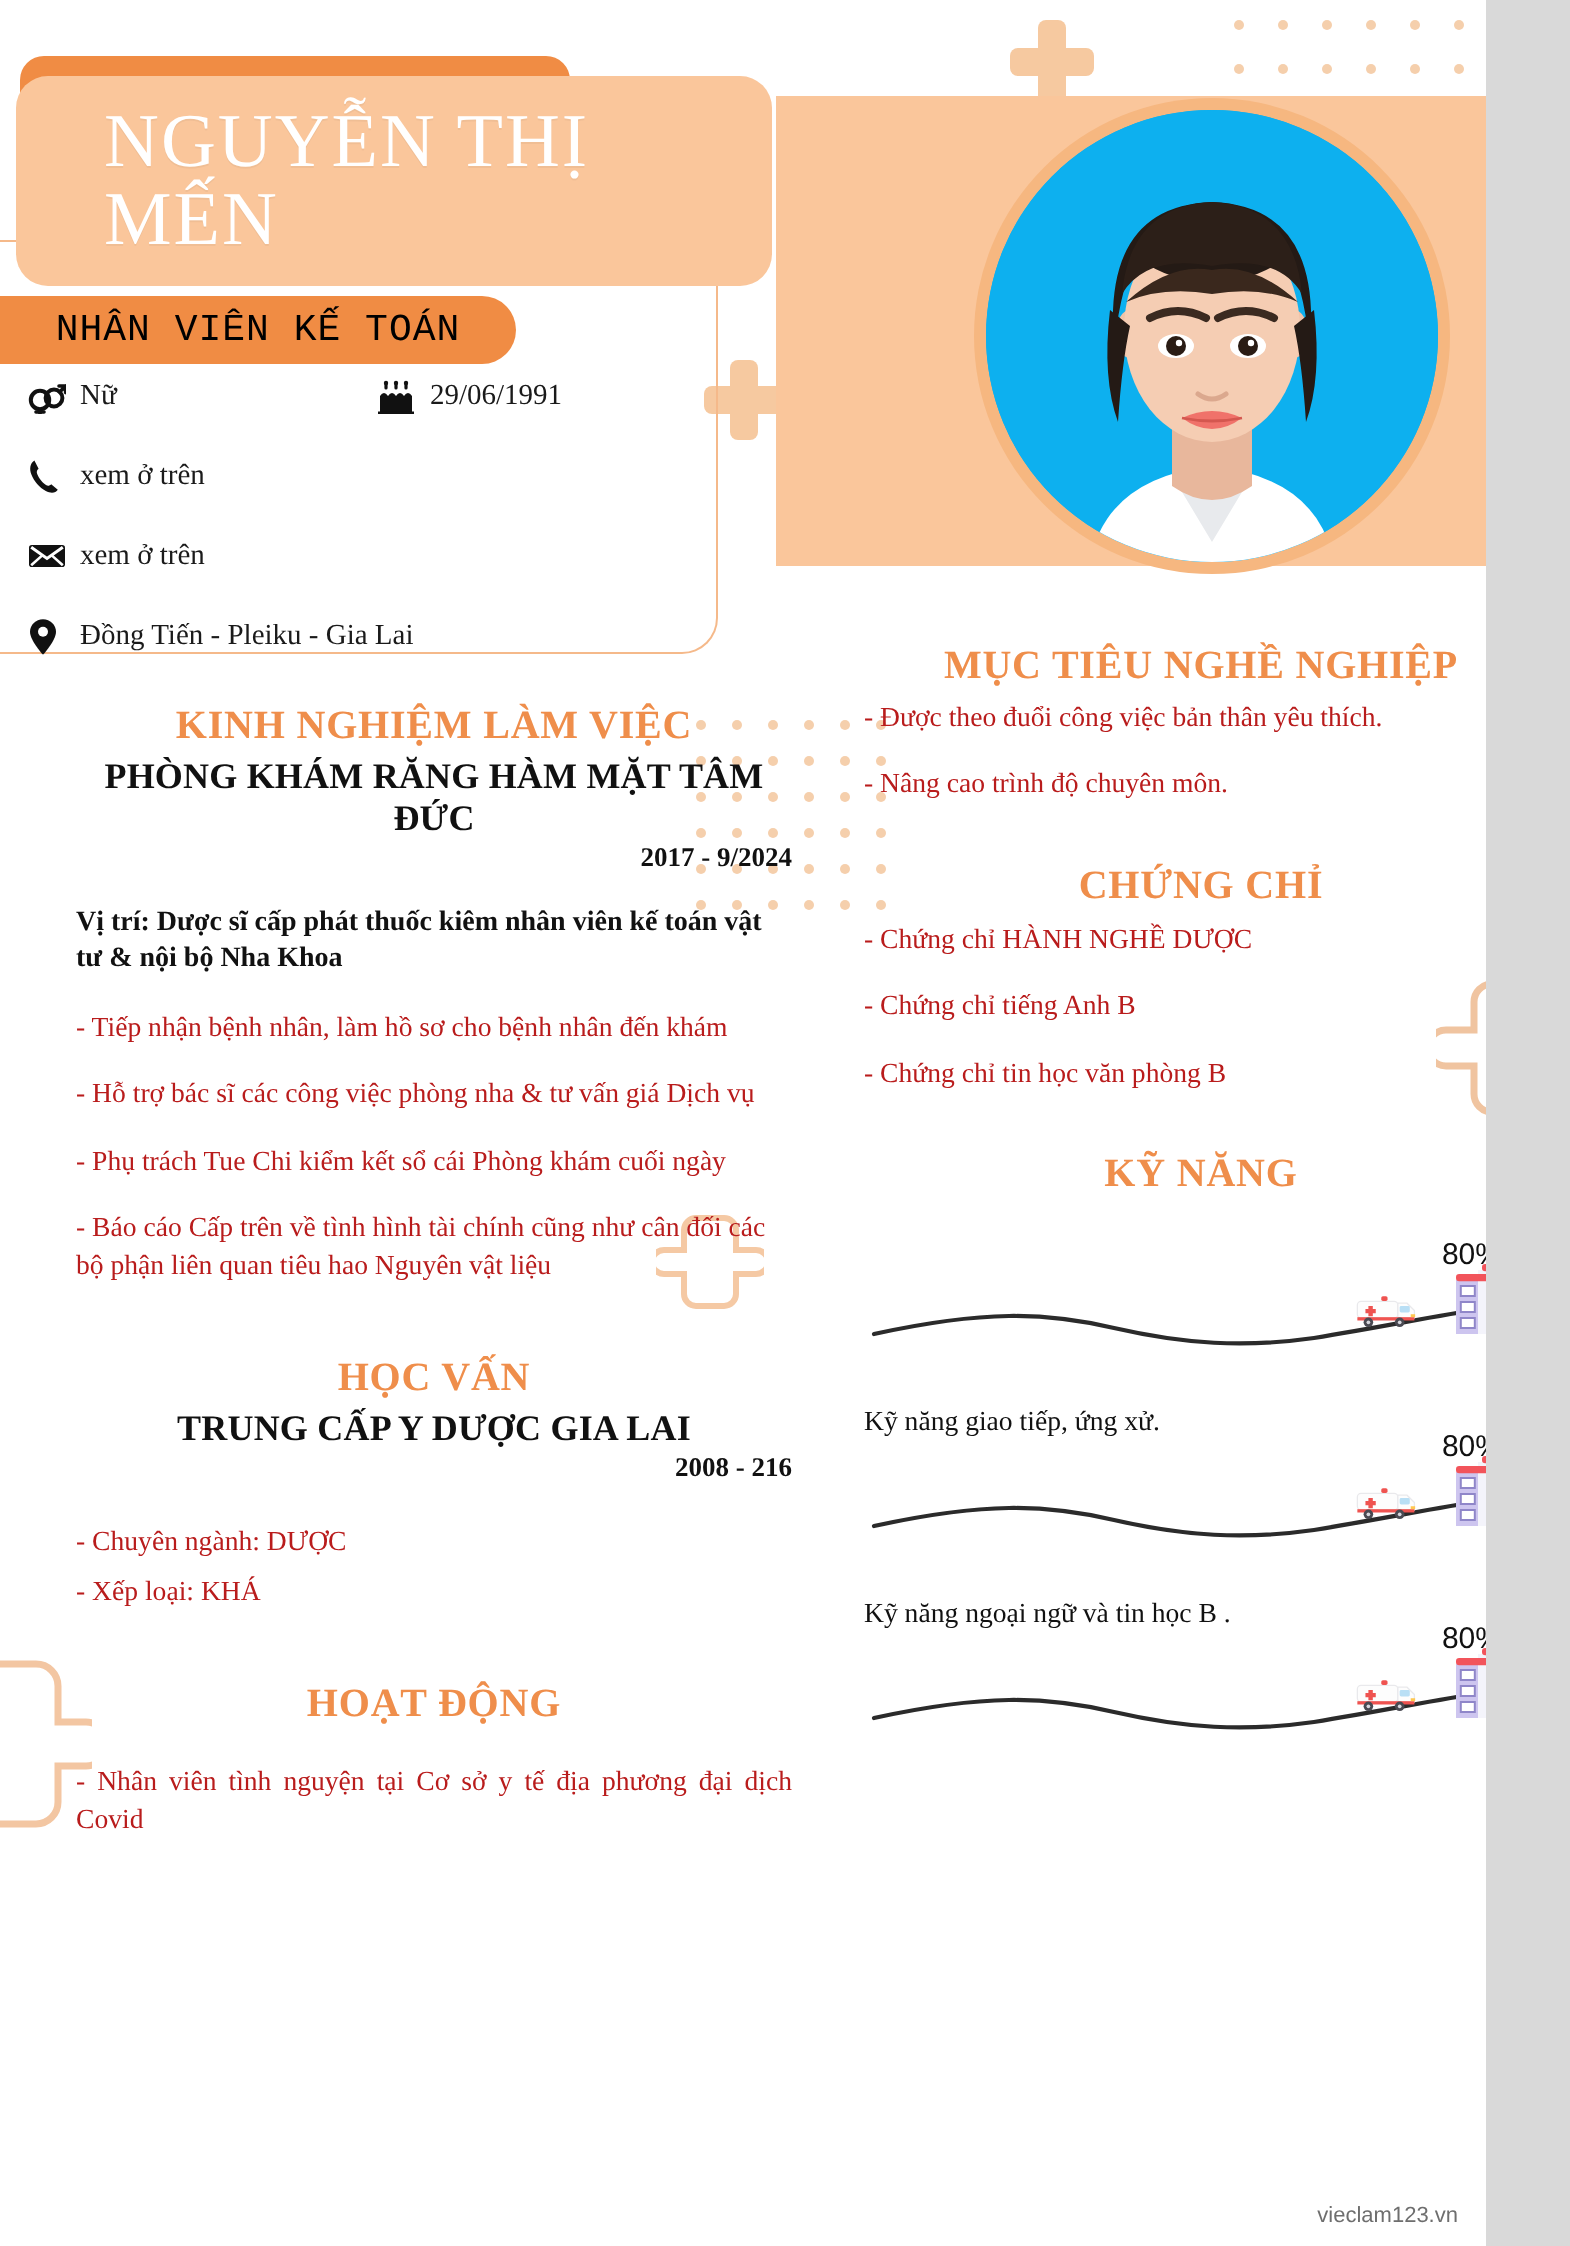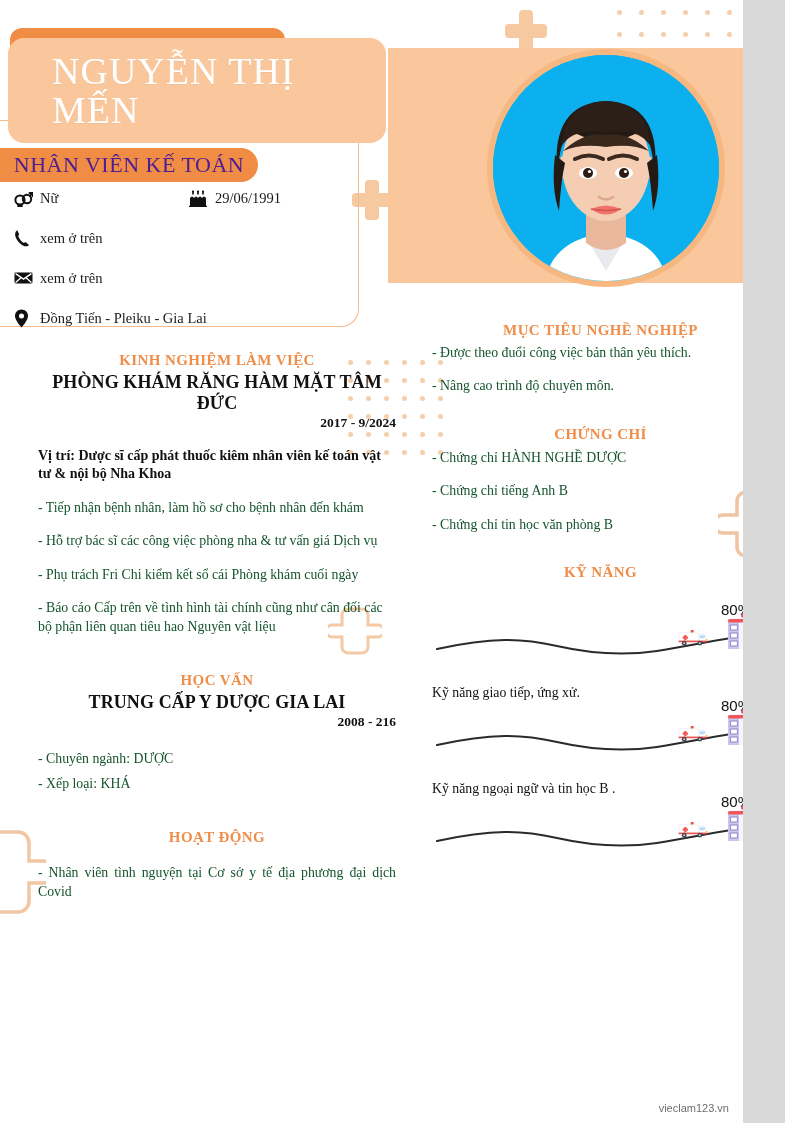--- a/index.html
+++ b/index.html
@@ -47,21 +47,21 @@
     line-height:1.02;
     padding:0 10px 0 44px;
     font-weight:400;
     text-shadow:0 1px 0 rgba(0,0,0,0.04);
   }
   .job-chip{
     position:absolute;left:0px;top:148px;width:258px;height:34px;
     background:#f08c44;border-radius:0 17px 17px 0;
     display:flex;align-items:center;justify-content:center;
   }
-  .job-chip span{color:#4c1d95;font-size:22px;letter-spacing:0.5px;}
+  .job-chip span{color:#000000;font-size:19px;letter-spacing:0.5px;font-family:Liberation Mono, monospace;}
 
   .contact-box{
     position:absolute;left:0px;top:120px;width:358px;height:205px;
     border:1.4px solid #f5b98a;border-radius:0 18px 18px 0;
     border-left:none;
     z-index:0;
   }
   .contact-list{
     position:absolute;left:14px;top:186px;width:340px;
     z-index:2;
@@ -94,38 +94,38 @@
   }
   .avatar{position:absolute;left:0;top:0;width:226px;height:226px;}
 
   
   .col-left{position:absolute;left:0;top:352px;width:424px;}
   .col-right{position:absolute;left:424px;top:322px;width:361px;}
 
   .sec-title{
     text-align:center;
     color:#ef8e4b;
-    font-size:15px;
+    font-size:20px;
     font-weight:bold;
     letter-spacing:0.4px;
     margin:0 0 2px 0;
   }
 
   .org{
     text-align:center;font-size:18px;font-weight:bold;color:#111;margin:3px 0 0 0;
     letter-spacing:0.1px;
   }
   .org-date{
     text-align:right;font-size:13.5px;font-weight:bold;color:#111;margin:1px 0 0 0;
   }
   .role{
     font-size:14px;font-weight:bold;color:#111;margin:16px 0 0 0;line-height:1.32;
   }
   .bullet{
-    font-size:13.8px;color:#14532d;margin:15px 0 0 0;line-height:1.34;
+    font-size:13.8px;color:#b91c1c;margin:15px 0 0 0;line-height:1.34;
   }
   .bullet.tight{margin-top:6px;}
   .bullet.just{text-align:justify;}
 
   .left-pad{padding:0 28px 0 38px;}
   .right-pad{padding:0 16px 0 8px;}
 
   
   .skill{position:relative;margin-top:6px;height:78px;}
   .skill-label{font-size:13.8px;color:#111;margin:0;}
@@ -348,21 +348,21 @@
 
   <div class="col-left">
     <div class="left-pad">
 
       <h2 class="sec-title">KINH NGHIỆM LÀM VIỆC</h2>
       <p class="org">PHÒNG KHÁM RĂNG HÀM MẶT TÂM ĐỨC</p>
       <p class="org-date">2017 - 9/2024</p>
       <p class="role">Vị trí: Dược sĩ cấp phát thuốc kiêm nhân viên kế toán vật tư &amp; nội bộ Nha Khoa</p>
       <p class="bullet">- Tiếp nhận bệnh nhân, làm hồ sơ cho bệnh nhân đến khám</p>
       <p class="bullet">- Hỗ trợ bác sĩ các công việc phòng nha &amp; tư vấn giá Dịch vụ</p>
-      <p class="bullet">- Phụ trách Fri Chi kiểm kết sổ cái Phòng khám cuối ngày</p>
+      <p class="bullet">- Phụ trách Tue Chi kiểm kết sổ cái Phòng khám cuối ngày</p>
       <p class="bullet">- Báo cáo Cấp trên về tình hình tài chính cũng như cân đối các bộ phận liên quan tiêu hao Nguyên vật liệu</p>
 
       <h2 class="sec-title" style="margin-top:36px;">HỌC VẤN</h2>
       <p class="org">TRUNG CẤP Y DƯỢC GIA LAI</p>
       <p class="org-date">2008 - 216</p>
       <p class="bullet" style="margin-top:20px;">- Chuyên ngành: DƯỢC</p>
       <p class="bullet tight">- Xếp loại: KHÁ</p>
 
       <h2 class="sec-title" style="margin-top:36px;">HOẠT ĐỘNG</h2>
       <p class="bullet just" style="margin-top:18px;">- Nhân viên tình nguyện tại Cơ sở y tế địa phương đại dịch Covid</p>

